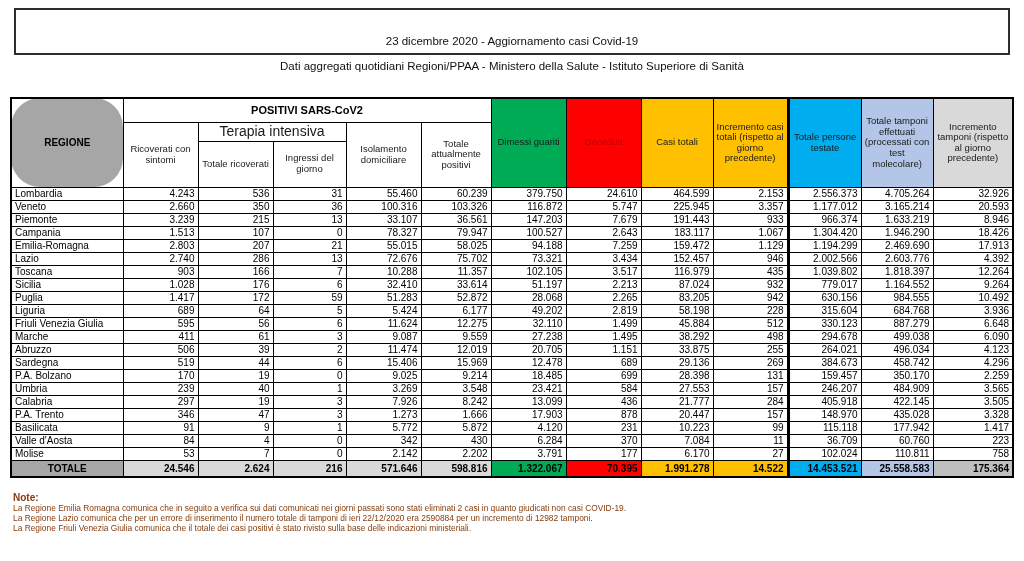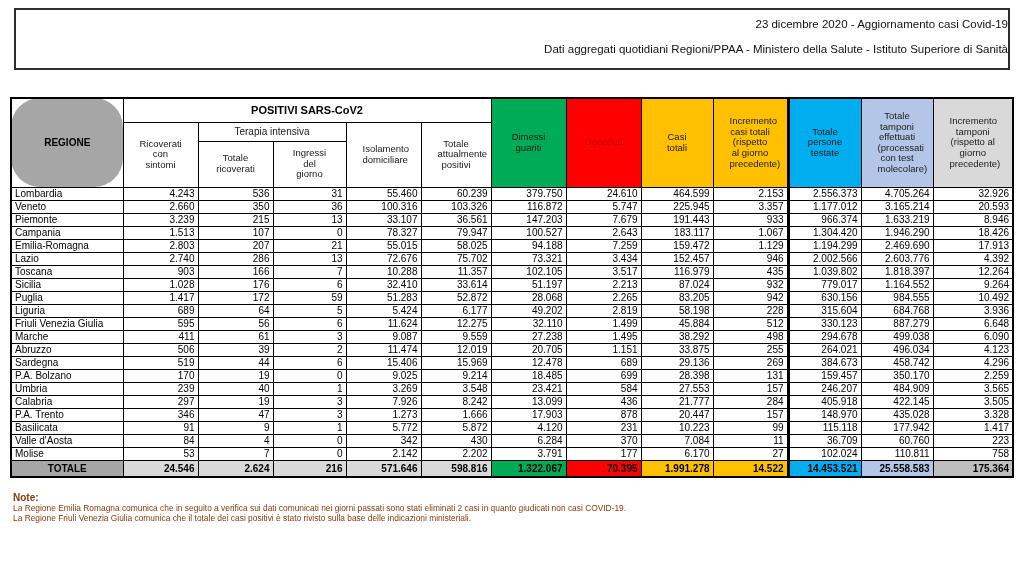--- a/index.html
+++ b/index.html
@@ -11,24 +11,24 @@
     background: #fff;
     font-family: "Liberation Sans", sans-serif;
     color: #000;
     overflow: hidden;
   }
 
   
   .title-box {
     position: absolute;
     left: 14px; top: 8px;
-    width: 996px; height: 62px;
+    width: 996px; height: 47px;
     border: 2px solid #2e2e2e;
-    text-align: right;
-    padding-top: 8px;
+    text-align: center;
+    padding-top: 25px;
   }
   .title-line { font-size: 11.5px; line-height: 13px; color: #111; }
   .title-line.second { margin-top: 12px; }
 
   
   table.covid {
     position: absolute;
     left: 10px; top: 97px;
     width: 1002px;
     border-collapse: collapse;
@@ -39,33 +39,33 @@
     border: 1px solid #000;
     overflow: hidden;
     white-space: normal;
   }
   thead th {
     font-weight: normal;
     font-size: 9.5px;
     line-height: 1.12;
     text-align: center;
     vertical-align: middle;
-    padding: 1px 16px;
+    padding: 1px 2px;
     color: #1a1a1a;
     background: #fff;
   }
   th.region-head {
     background: var(--mid-gray);
     font-weight: bold;
     font-size: 10px;
     color: #000;
     border-radius: 29px;
   }
   th.group-positivi { font-weight: bold; font-size: 11px; height: 24px; color:#000; }
-  th.group-terapia  { font-size: 10px; height: 19px; }
+  th.group-terapia  { font-size: 14px; height: 19px; }
   tr.subrow th { height: 46px; }
 
   th.bg-green      { background: var(--green); }
   th.bg-red        { background: var(--red); color: var(--red-text); }
   th.bg-yellow     { background: var(--yellow); }
   th.bg-cyan       { background: var(--cyan); }
   th.bg-periwinkle { background: var(--periwinkle); }
   th.bg-lightgray  { background: var(--light-gray); }
 
   tbody td {
@@ -487,16 +487,17 @@
           <td class="bg-cyan thickleft">14.453.521</td>
           <td class="bg-periwinkle">25.558.583</td>
           <td class="bg-gray2">175.364</td>
         </tr>
     </tfoot>
   </table>
 
   <div class="notes">
     <div class="notes-heading">Note:</div>
     <div class="note-line">La Regione Emilia Romagna comunica che in seguito a verifica sui dati comunicati nei giorni passati sono stati eliminati 2 casi in quanto giudicati non casi COVID-19.</div>
+    <div class="note-line">La Regione Lazio comunica che per un errore di inserimento il numero totale di tamponi di ieri 22/12/2020 era 2590884 per un incremento di 12982 tamponi.</div>
     <div class="note-line">La Regione Friuli Venezia Giulia comunica che il totale dei casi positivi è stato rivisto sulla base delle indicazioni ministeriali.</div>
   </div>
 
 </div>
 
 </body></html>

